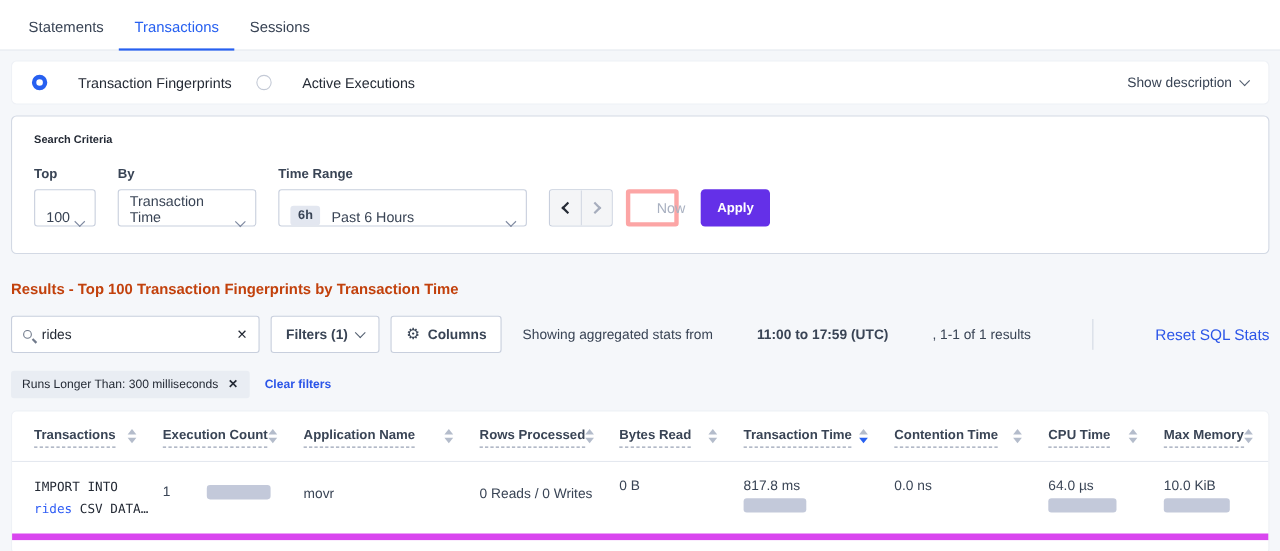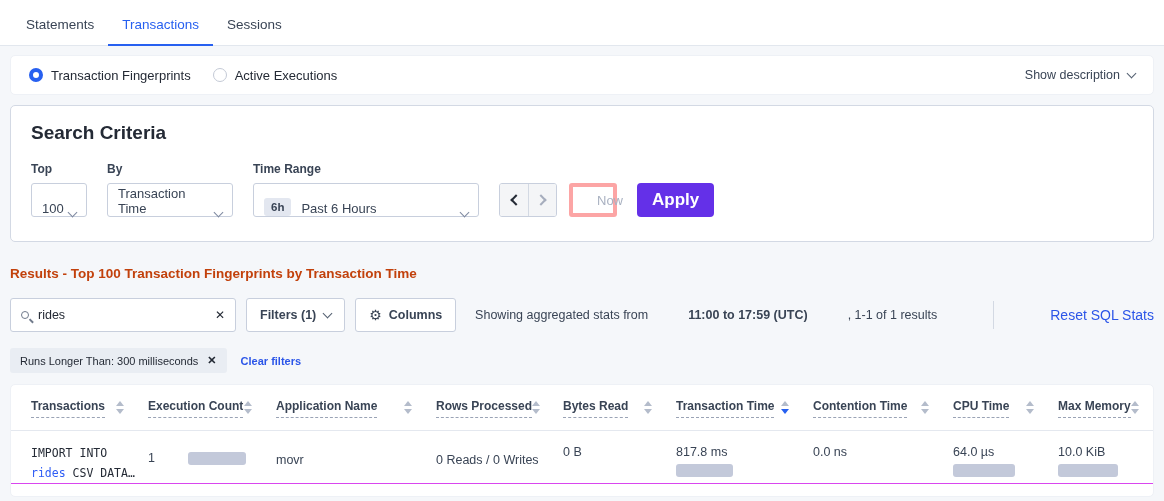--- a/index.html
+++ b/index.html
@@ -9,49 +9,49 @@
   .tabbar { background:#fff; border-bottom:1px solid #e2e7ee; height:46px; display:flex; align-items:flex-end; padding-left:12px; }
   .tab { font-size:13.5px; color:#394455; padding:12px 14px; cursor:pointer; border-bottom:2.5px solid transparent; margin-bottom:-1px; }
   .tab.active { color:#2760f0; border-bottom-color:#2760f0; }
 
   
   .card { background:#fff; border-radius:5px; margin:0 10px; }
   .radio-card { margin-top:9px; height:40px; display:flex; align-items:center; padding:0 18px; border:1px solid #eef1f6; }
   .criteria-card { margin-top:10px; border:1px solid #d3d9e4; padding:16px 20px 24px 20px; }
 
   
-  .radio-opt { display:flex; align-items:center; margin-right:22px; cursor:pointer; }
+  .radio-opt { display:flex; align-items:center; margin-right:22px; cursor:pointer;gap:20px; }
   .radio-circle { width:14px; height:14px; border-radius:50%; border:1.5px solid #c4cad6; background:#fff; margin-right:8px; }
   .radio-circle.sel { border:4.5px solid #2760f0; }
   .radio-label { font-size:13px; color:#242a35; }
   .show-desc { margin-left:auto; display:flex; align-items:center; font-size:12.5px; color:#394455; cursor:pointer; }
 
   
   .chev { width:7px; height:7px; border-right:1.6px solid #535f70; border-bottom:1.6px solid #535f70; transform:rotate(45deg); margin-left:8px; margin-top:-4px; display:inline-block; }
   .chev.light { border-color:#7e89a0; }
 
   
-  .criteria-title { font-size:19px; font-weight:bold; color:#242a35; margin-bottom:18px; }
+  .criteria-title { font-size:10px; font-weight:bold; color:#242a35; margin-bottom:18px; }
   .criteria-row { display:flex; align-items:flex-end; }
   .field { margin-right:20px; }
   .field-label { font-size:12px; font-weight:bold; color:#394455; margin-bottom:7px; }
   .select { height:34px; border:1px solid #c8cfdd; border-radius:3px; background:#fff; display:flex; align-items:flex-end; padding:0 10px; font-size:13px; color:#394455; cursor:pointer; }
   .select .chev { margin-left:auto; }
   .sel-top { width:56px; }
   .sel-by { width:126px; }
   .sel-range { width:226px; }
   .range-badge { background:#e3e7f0; border-radius:3px; font-size:11.5px; font-weight:bold; padding:3px 7px; margin-right:10px; color:#394455; }
   .arrow-group { display:flex; border:1px solid #c8cfdd; border-radius:3px; overflow:hidden; height:34px; margin-right:12px; }
   .arrow-btn { width:28px; display:flex; align-items:center; justify-content:center; background:#f4f5f7; cursor:pointer; }
   .arrow-btn + .arrow-btn { border-left:1px solid #d3d9e3; }
   .acaret { width:8px; height:8px; border-left:2px solid #242a35; border-bottom:2px solid #242a35; transform:rotate(45deg); margin-left:3px; }
   .acaret.right { transform:rotate(-135deg); margin-left:-3px; }
   .acaret.dis { border-color:#a6adbd; }
   .btn-now { height:34px; width:48px; border:4px solid #fca5a5; border-radius:3px; background:#fff; color:#a9b1c1; font-size:13px; display:flex; align-items:center; justify-content:center; margin-right:20px;padding-left:34px; }
-  .btn-apply { height:34px; padding:0 15px; border:none; border-radius:4px; background:#6430e8; color:#fff; font-size:17px; font-weight:bold; cursor:pointer; }
+  .btn-apply { height:34px; padding:0 15px; border:none; border-radius:4px; background:#6430e8; color:#fff; font-size:12px; font-weight:bold; cursor:pointer; }
 
   
   .results-heading { font-size:13.5px; font-weight:bold; color:#c2410c; margin:24px 0 0 10px; }
   .toolbar { display:flex; align-items:center; margin:17px 10px 0 10px; }
   .search-box { width:226px; height:34px; border:1px solid #c8cfdd; border-radius:3px; background:#fff; display:flex; align-items:center; padding:0 10px; }
   .search-box input { border:none; outline:none; flex:1; font-size:12.5px; color:#242a35; font-family:"Liberation Sans", sans-serif; background:transparent; }
   .mag { width:8px; height:8px; border:1.5px solid #707a8b; border-radius:50%; position:relative; margin-right:9px; flex:none; }
   .mag::after { content:""; position:absolute; width:5px; height:1.5px; background:#707a8b; transform:rotate(45deg); left:7px; top:8px; }
   .clear-x { color:#242a35; font-size:12px; cursor:pointer; padding-left:8px; }
   .btn-outline { height:34px; border:1px solid #c8cfdd; border-radius:3px; background:#fff; display:flex; align-items:center; padding:0 13px; font-size:12.5px; font-weight:bold; color:#394455; cursor:pointer; margin-left:10px; }
@@ -69,21 +69,21 @@
   .table-card { margin-top:11px; border:1px solid #eef1f6; padding:0 0 12px 0; }
   .trow { display:grid; grid-template-columns:117px 128px 160px 127px 113px 137px 140px 105px 1fr; padding:0 18px 0 20px; }
   .thead { border-bottom:1px solid #e4e8ef; padding-top:14px; padding-bottom:12px; }
   .th { display:flex; align-items:flex-start; justify-content:space-between; padding-right:24px; }
   .th-label { font-size:12px; font-weight:bold; color:#394455; border-bottom:1.5px dashed #9aa3b5; padding-bottom:4px; white-space:nowrap; cursor:pointer; }
   .sorter { display:flex; flex-direction:column; align-items:center; margin-top:2px; cursor:pointer; }
   .tri { width:0; height:0; border-left:4px solid transparent; border-right:4px solid transparent; }
   .tri.up { border-bottom:5px solid #b4bccb; margin-bottom:2.5px; }
   .tri.down { border-top:5px solid #b4bccb; }
   .tri.down.active { border-top-color:#2760f0; }
-  .tbody-row { padding-top:12px; border-bottom:1px solid #d946ef; align-items:flex-start; }
+  .tbody-row { padding-top:12px; padding-bottom:13px; border-bottom:6px solid #d946ef; align-items:flex-start; }
   .cell { font-size:12.5px; color:#394455; padding-right:20px; }
   .sql { font-family:"DejaVu Sans Mono", monospace; font-size:11.5px; line-height:20px; color:#242a35; white-space:nowrap; }
   .sql .sql-link { color:#2f5df5; cursor:pointer; }
   .bar { height:13px; background:#c3c9da; border-radius:3px; }
   .count-cell { display:flex; align-items:center; padding-top:8px; }
   .count-val { width:40px; }
   .metric-val { padding-top:2px; }
   .metric-bar { margin-top:5px; }
 </style>
 </head>

